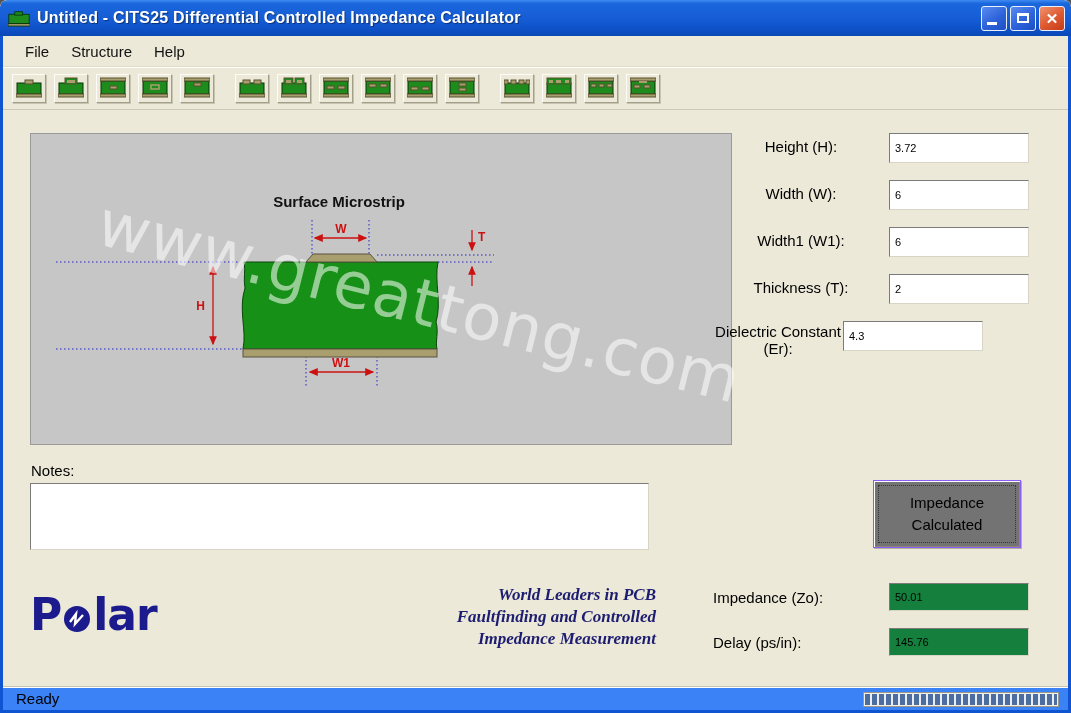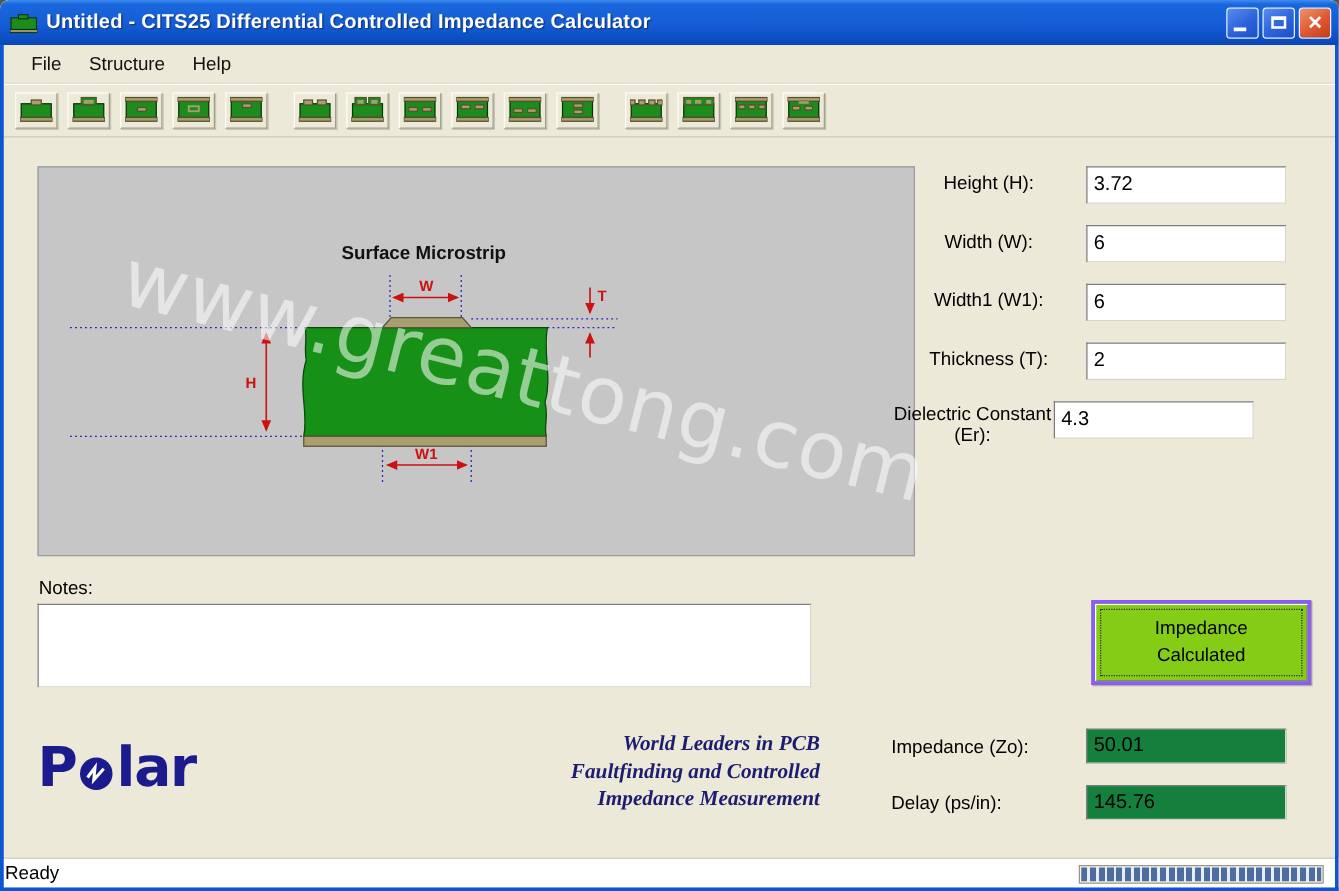--- a/index.html
+++ b/index.html
@@ -73,37 +73,37 @@
     transform:rotate(14deg); transform-origin:left top; pointer-events:none;
     font-family:"DejaVu Sans", sans-serif;
   }
 
   .label { font-size:15px; color:#000; }
 
   .field-row { display:flex; align-items:flex-start; margin-bottom:17px; height:30px; }
   .field-row .label { flex:1; padding-top:5px;text-align:center; }
   .rightpanel { position:absolute; left:713px; top:133px; width:316px; z-index:10; }
   input.box {
-    width:160px; height:30px; font-size:16px; font-family:"Liberation Sans",sans-serif;
+    width:140px; height:30px; font-size:11px; font-family:"Liberation Sans",sans-serif;
     padding:2px 5px; background:#fff; color:#000;
     border:1px solid #7b7b7b; border-bottom-color:#d9d5c6; border-right-color:#d9d5c6;
     outline:none;
   }
 
   .notes-label { position:absolute; left:31px; top:462px; }
   textarea.notes {
     position:absolute; left:30px; top:483px; width:619px; height:67px;
     background:#fff; border:1px solid #7b7b7b; border-bottom-color:#d9d5c6; border-right-color:#d9d5c6;
     font-size:14px; font-family:"Liberation Sans",sans-serif; resize:none; outline:none; padding:3px 5px;
   }
 
   .calc-btn {
-    position:absolute; left:873px; top:480px; width:176px; height:68px;
-    background:#84cc16; color:#000; font-size:15px; font-family:"Liberation Sans",sans-serif;
-    border:3px solid #8b5cf6; box-shadow:inset 1px 1px 0 #fff, inset -1px -1px 0 #8a8777, 1px 1px 0 #b5b1a0;
+    position:absolute; left:873px; top:480px; width:148px; height:68px;
+    background:#737373; color:#000; font-size:15px; font-family:"Liberation Sans",sans-serif;
+    border:1px solid #8b5cf6; box-shadow:inset 1px 1px 0 #fff, inset -1px -1px 0 #8a8777, 1px 1px 0 #b5b1a0;
     cursor:default; line-height:1.45; z-index:10;
   }
   .calc-btn .focus-rect {
     position:absolute; inset:4px; border:1px dotted #333; pointer-events:none;
     display:flex; align-items:center; justify-content:center; padding:0 14px; text-align:center;
   }
 
   .results { position:absolute; left:713px; top:583px; width:316px; z-index:10; }
   .result-row { display:flex; align-items:center; margin-bottom:17px; height:28px; }
   .result-row .label { flex:1; }
@@ -117,23 +117,23 @@
   }
   .polar-logo svg { margin:8px 1px 0 1px; }
   .tagline {
     position:absolute; left:360px; top:584px; width:296px; text-align:right; z-index:10;
     color:#1c1c70; font-size:17px; font-weight:bold; font-style:italic;
     font-family:"Liberation Serif", serif; line-height:1.3;
   }
 
   
   .statusbar {
-    position:absolute; left:0; right:0; bottom:3px; height:24px; background:#ffffff;
+    position:absolute; left:0; right:0; bottom:3px; height:24px; background:#3b82f6;
     border-top:1px solid #c9c5b2; box-shadow:0 1px 0 #fff inset; z-index:35;
-    display:flex; align-items:center; font-size:15px; color:#000; padding-left:4px;
+    display:flex; align-items:center; font-size:15px; color:#000; padding-left:16px;
   }
   .progress {
     position:absolute; right:12px; top:5px; width:196px; height:15px;
     border:1px solid #9a968a; background:#f4f2e8; padding:1px;
   }
   .progress .fill {
     width:100%; height:100%;
     background:repeating-linear-gradient(90deg,#4c6d9f 0 5px,#e9eef6 5px 7px);
   }
 

